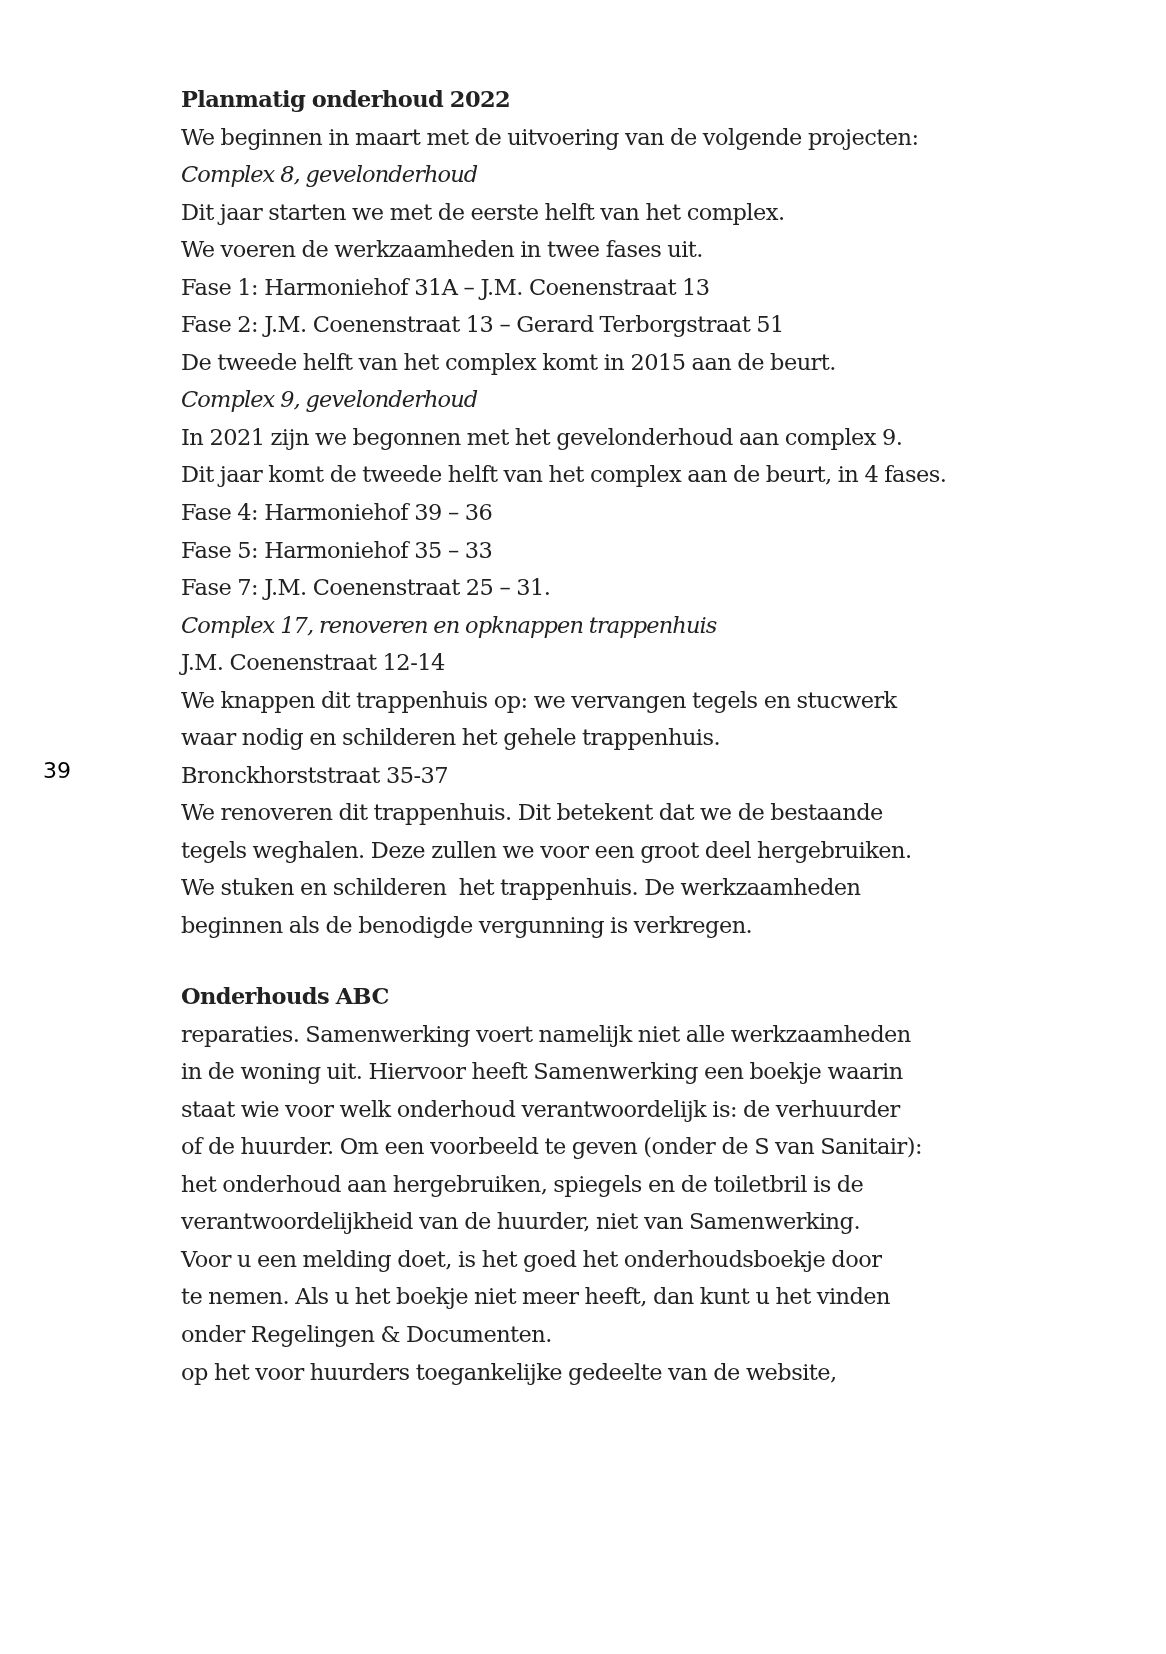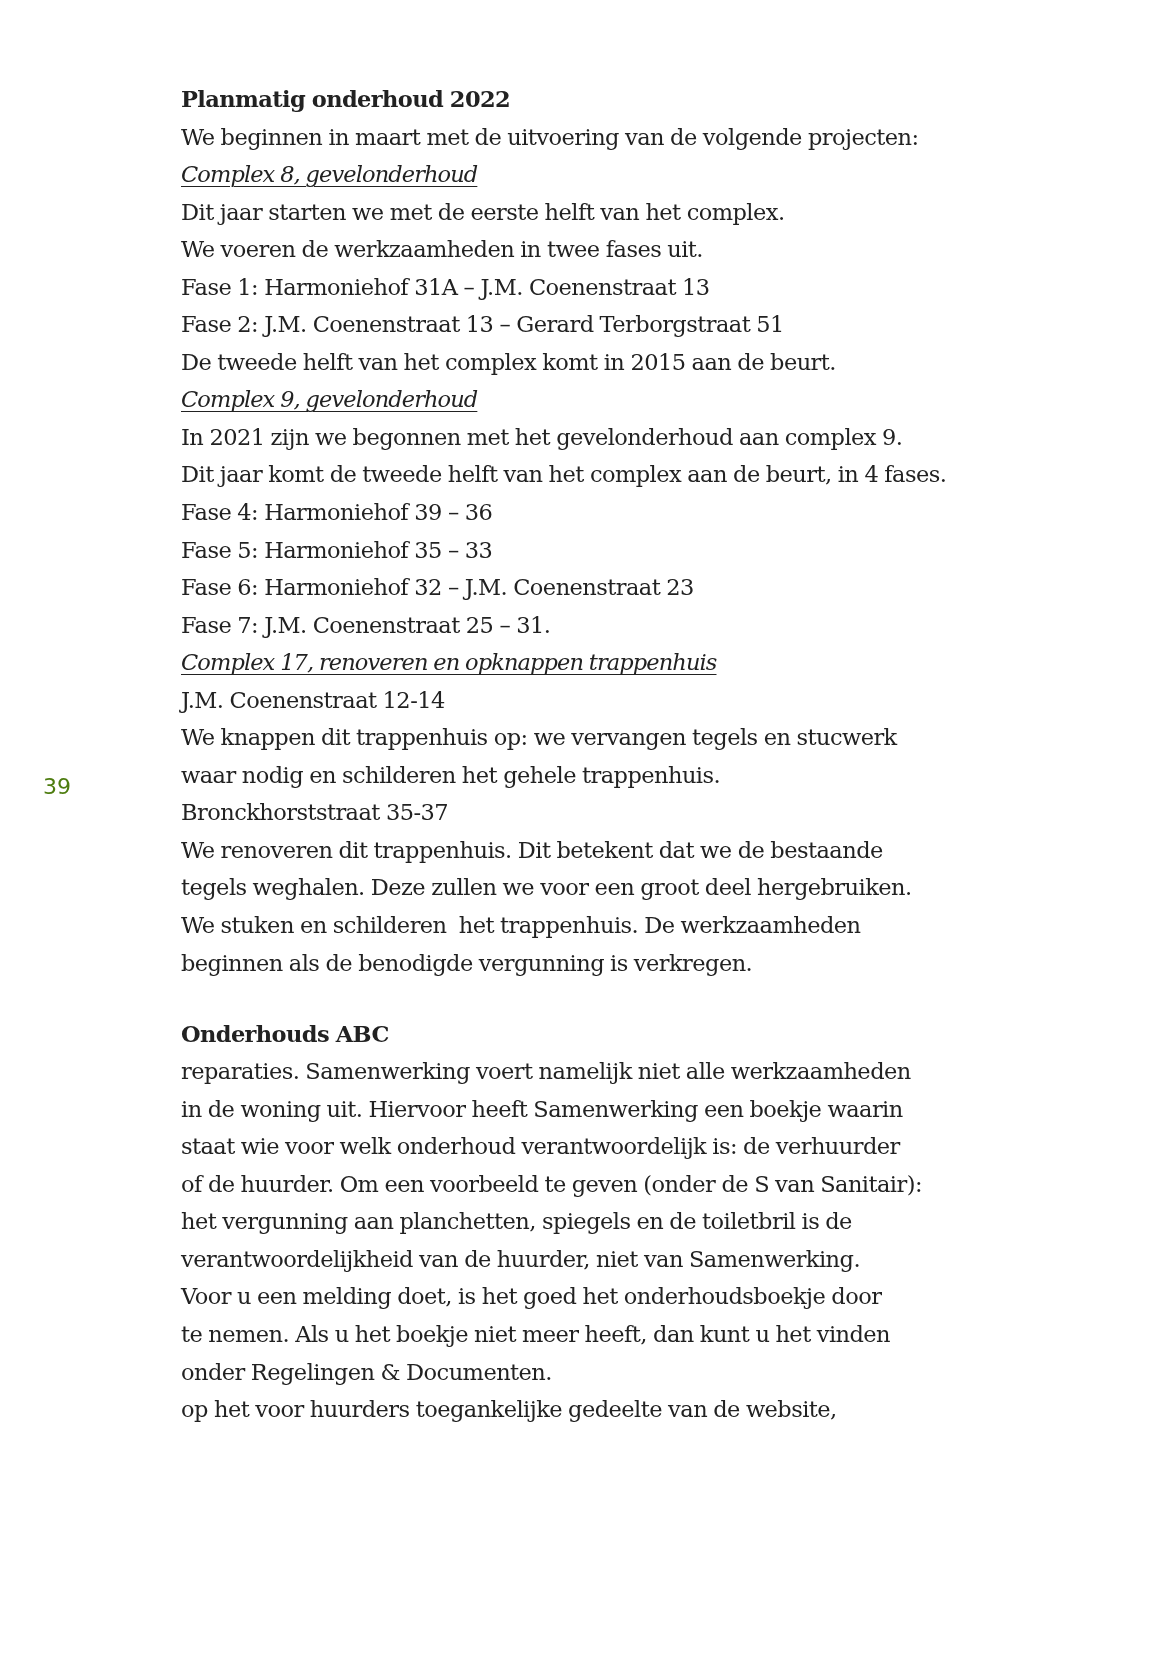--- a/index.html
+++ b/index.html
@@ -12,23 +12,22 @@
       height: 1654px;
       position: relative;
       overflow: hidden;
     }
     .page-number {
       position: absolute;
       left: 43px;
       top: 756px;
       font-family: "DejaVu Sans", sans-serif;
       font-size: 22px;
-      color: #4d7c0f;
+      color: #000000;
       line-height: 30px;
-      margin-top: 16px;
     }
     .content {
       position: absolute;
       left: 181px;
       top: 81px;
       width: 900px;
       font-family: "DejaVu Serif", serif;
       font-size: 22.5px;
       letter-spacing: -0.55px;
       word-spacing: -0.5px;
@@ -39,21 +38,20 @@
       display: block;
       white-space: pre;
       margin: 0;
     }
     .heading {
       font-weight: bold;
       letter-spacing: -0.6px;
     }
     .subheading {
       font-style: italic;
-      text-decoration: underline;
       text-underline-offset: 4px;
       text-decoration-thickness: 1px;
       letter-spacing: -0.9px;
     }
     .gap {
       height: 33.5px;
     }
   </style>
 </head>
 <body>
@@ -69,42 +67,41 @@
     <p class="line">Dit jaar starten we met de eerste helft van het complex.</p>
     <p class="line">We voeren de werkzaamheden in twee fases uit.</p>
     <p class="line">Fase 1: Harmoniehof 31A – J.M. Coenenstraat 13</p>
     <p class="line">Fase 2: J.M. Coenenstraat 13 – Gerard Terborgstraat 51</p>
     <p class="line">De tweede helft van het complex komt in 2015 aan de beurt.</p>
     <p class="line subheading">Complex 9, gevelonderhoud</p>
     <p class="line">In 2021 zijn we begonnen met het gevelonderhoud aan complex 9.</p>
     <p class="line">Dit jaar komt de tweede helft van het complex aan de beurt, in 4 fases.</p>
     <p class="line">Fase 4: Harmoniehof 39 – 36</p>
     <p class="line">Fase 5: Harmoniehof 35 – 33</p>
-    <p class="line">Fase 6: Harmoniehof 32 – J.M. Coenenstraat 23</p>
     <p class="line">Fase 7: J.M. Coenenstraat 25 – 31.</p>
     <p class="line subheading">Complex 17, renoveren en opknappen trappenhuis</p>
     <p class="line">J.M. Coenenstraat 12-14</p>
     <p class="line">We knappen dit trappenhuis op: we vervangen tegels en stucwerk</p>
     <p class="line">waar nodig en schilderen het gehele trappenhuis.</p>
     <p class="line">Bronckhorststraat 35-37</p>
     <p class="line">We renoveren dit trappenhuis. Dit betekent dat we de bestaande</p>
     <p class="line">tegels weghalen. Deze zullen we voor een groot deel hergebruiken.</p>
     <p class="line">We stuken en schilderen  het trappenhuis. De werkzaamheden</p>
     <p class="line">beginnen als de benodigde vergunning is verkregen.</p>
   </section>
 
   <div class="gap"></div>
 
   <section>
     <p class="line heading">Onderhouds ABC</p>
     <p class="line">reparaties. Samenwerking voert namelijk niet alle werkzaamheden</p>
     <p class="line">in de woning uit. Hiervoor heeft Samenwerking een boekje waarin</p>
     <p class="line">staat wie voor welk onderhoud verantwoordelijk is: de verhuurder</p>
     <p class="line">of de huurder. Om een voorbeeld te geven (onder de S van Sanitair):</p>
-    <p class="line">het vergunning aan planchetten, spiegels en de toiletbril is de</p>
+    <p class="line">het onderhoud aan hergebruiken, spiegels en de toiletbril is de</p>
     <p class="line">verantwoordelijkheid van de huurder, niet van Samenwerking.</p>
     <p class="line">Voor u een melding doet, is het goed het onderhoudsboekje door</p>
     <p class="line">te nemen. Als u het boekje niet meer heeft, dan kunt u het vinden</p>
     <p class="line">onder Regelingen &amp; Documenten.</p>
     <p class="line">op het voor huurders toegankelijke gedeelte van de website,</p>
   </section>
 
 </div>
 
 </body></html>

